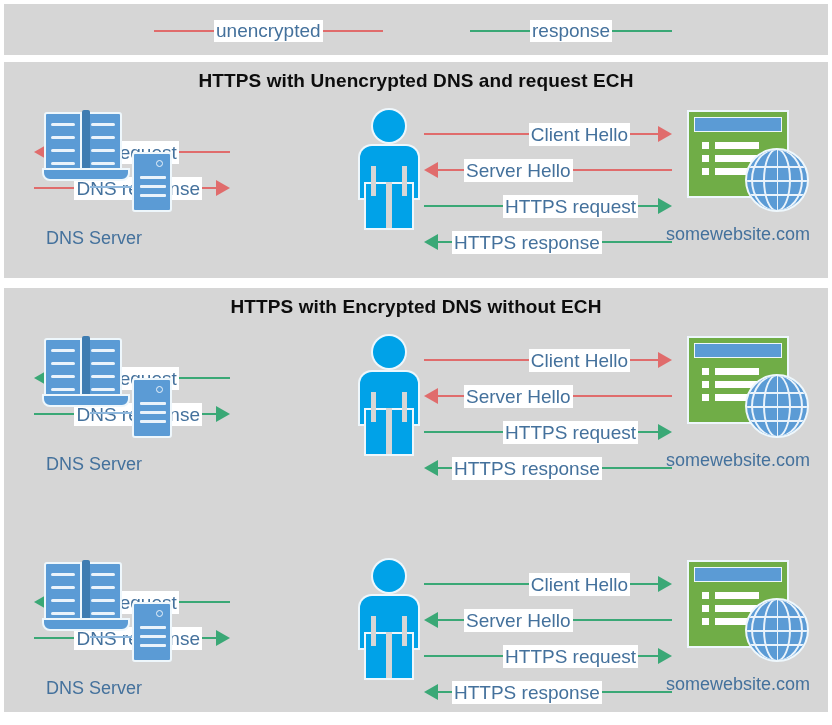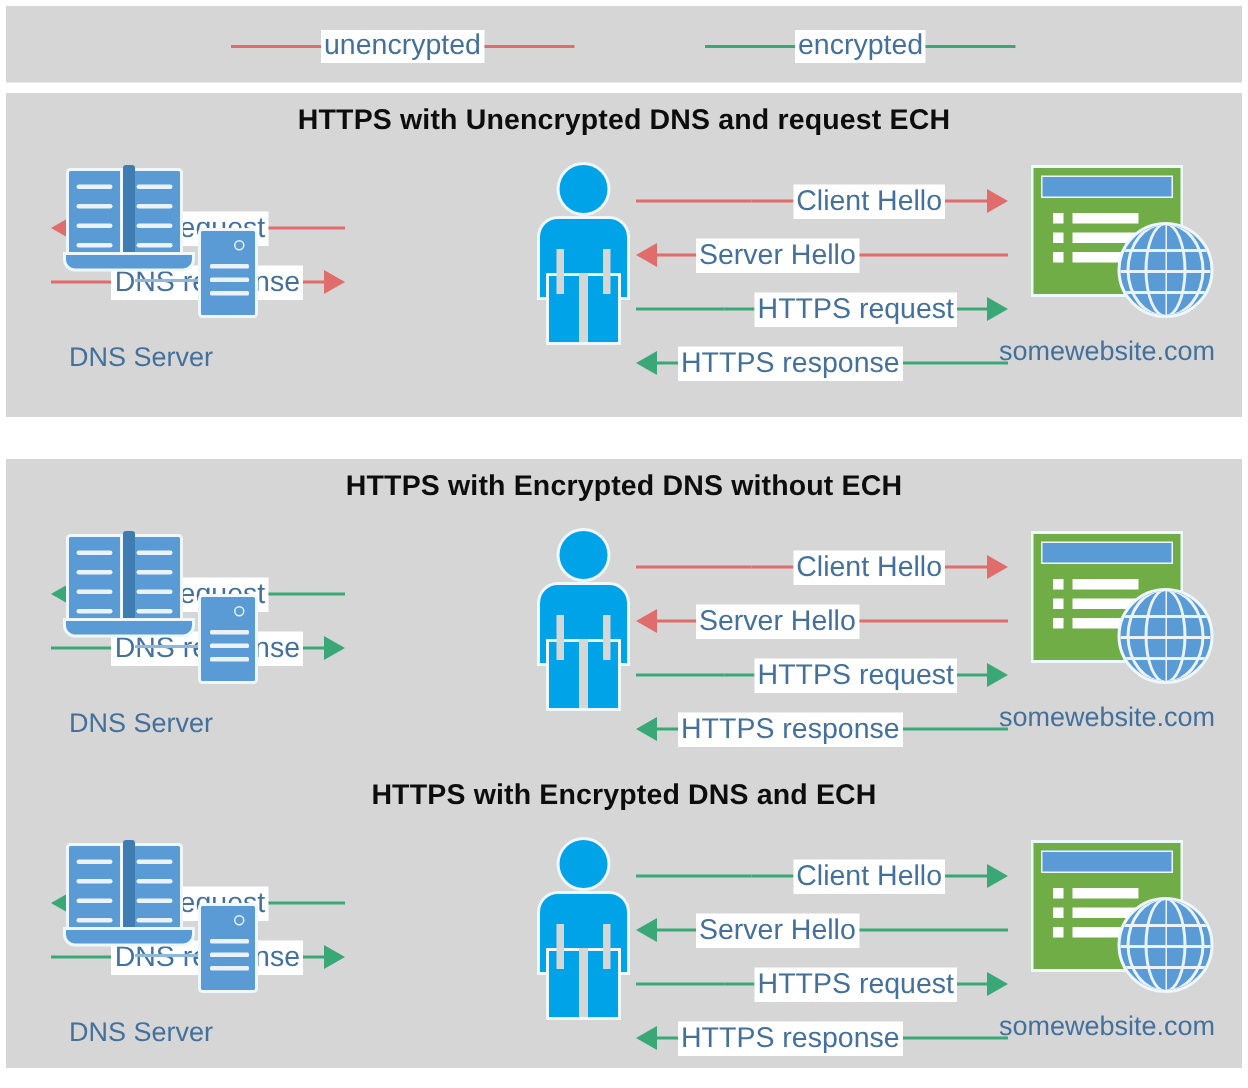--- a/index.html
+++ b/index.html
@@ -10,21 +10,21 @@
   }
   .stage{position:relative;width:832px;height:725px;}
 
   .panel{
     position:absolute;
     background:#d6d6d6;
     left:4px;width:824px;
   }
   #legend-panel{top:4px;height:51px;}
   #panel-1{top:62px;height:216px;}
-  #panel-2{top:306px;height:240px;}
+  #panel-2{top:288px;height:240px;}
   #panel-3{top:512px;height:200px;}
 
   
   .legend-item{position:absolute;display:flex;align-items:center;height:22px;}
   .legend-line{height:2px;width:60px;}
   .legend-label{
     background:#ffffff;color:#44719c;font-size:19px;line-height:22px;
     padding:0 2px;white-space:nowrap;
   }
   #legend-unencrypted{left:150px;top:16px;}
@@ -133,21 +133,21 @@
 <div class="stage">
 
   <div class="panel" id="legend-panel">
     <div class="legend-item" id="legend-unencrypted">
       <span class="legend-line" style="background: rgb(224, 108, 108);"></span>
       <span class="legend-label">unencrypted</span>
       <span class="legend-line" style="background: rgb(224, 108, 108);"></span>
     </div>
     <div class="legend-item" id="legend-encrypted">
       <span class="legend-line" style="background: rgb(58, 168, 118);"></span>
-      <span class="legend-label">encrypted</span>
+      <span class="legend-label">response</span>
       <span class="legend-line" style="background: rgb(58, 168, 118);"></span>
     </div>
   </div>
 
   <div class="panel" id="panel-1">
     <div class="panel-title" style="top:8px">HTTPS with Unencrypted DNS and request ECH</div>
   <div class="flow" style="left: 30px; top: 78px; width: 196px; color: rgb(224, 108, 108);">
         <span class="head left"></span>
         <span class="seg" style="width: 18px; background: rgb(224, 108, 108);"></span>
         <span class="lbl" style="color: rgb(68, 113, 156);">DNS request</span>
@@ -335,21 +335,20 @@
           <div class="ell" style="width: 52px; margin-left: -26px;"></div>
           <div class="par" style="top: 16px;"></div>
           <div class="par" style="top: 30px;"></div>
           <div class="par" style="top: 44px;"></div>
         </div>
       </div>
       <div class="icon-caption" style="left: 662px; top: 162px; color: rgb(68, 113, 156);">somewebsite.com</div>
     </div>
 
   <div class="panel" id="panel-3">
-    <div class="panel-title" style="top:8px">HTTPS with Encrypted DNS and ECH</div>
   <div class="flow" style="left: 30px; top: 78px; width: 196px; color: rgb(58, 168, 118);">
         <span class="head left"></span>
         <span class="seg" style="width: 18px; background: rgb(58, 168, 118);"></span>
         <span class="lbl" style="color: rgb(68, 113, 156);">DNS request</span>
         <span class="grow" style="background: rgb(58, 168, 118);"></span>
       </div>
       <div class="flow" style="left: 30px; top: 114px; width: 196px; color: rgb(58, 168, 118);">
         <span class="grow" style="background: rgb(58, 168, 118);"></span>
         <span class="seg" style="width: 18px; background: rgb(58, 168, 118);"></span>
         <span class="lbl" style="color: rgb(68, 113, 156);">DNS response</span>

